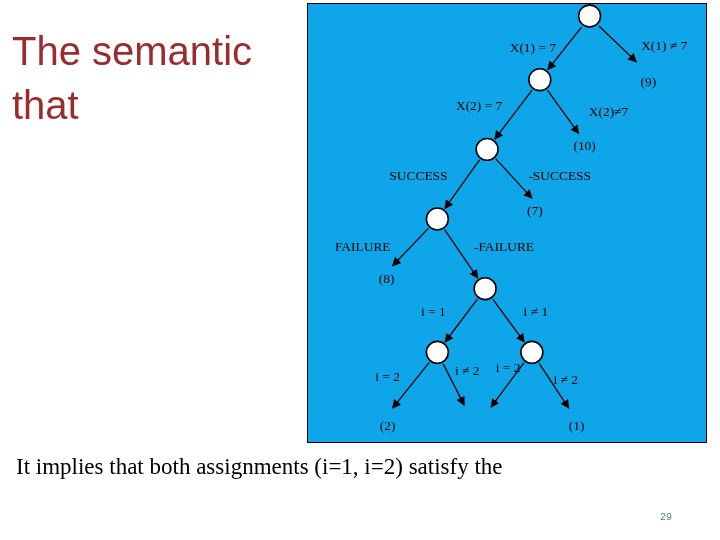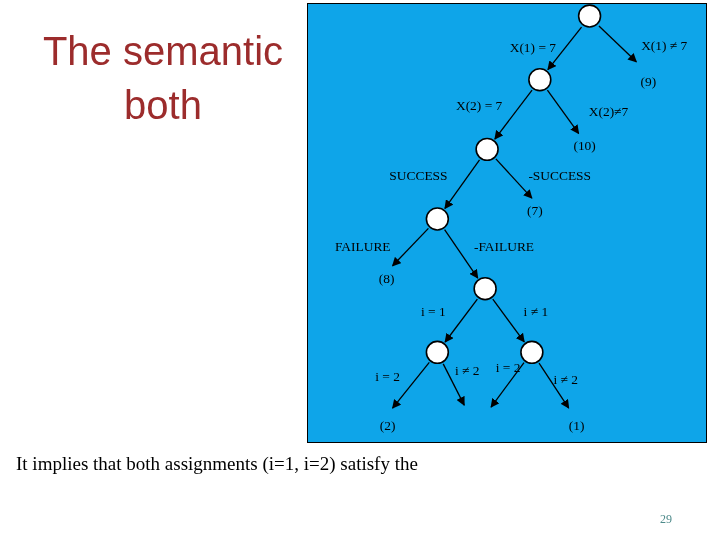--- a/index.html
+++ b/index.html
@@ -6,64 +6,64 @@
   body {
     width: 720px; height: 540px;
     background: #ffffff;
     position: relative;
     overflow: hidden;
     font-family: "Liberation Serif", serif;
   }
   .title {
     position: absolute;
     left: 12px; top: 24px; width: 302px;
-    text-align: center;
+    text-align: left;
     font-family: "Liberation Sans", sans-serif;
     font-size: 40px;
     line-height: 1.35;
     color: #9C2C2C;
   }
   .diagram-box {
     position: absolute;
     left: 307px; top: 3px;
     width: 400px; height: 440px;
     border: 1px solid #000000;
     background: #0ea5e9;
     box-sizing: border-box;
   }
   .diagram-box svg { display: block; width: 100%; height: 100%; }
   .body-text {
     position: absolute;
     left: 16px; top: 452px; width: 670px;
     font-family: "Liberation Serif", serif;
-    font-size: 19px;
+    font-size: 23px;
     line-height: 1.3;
     color: #000000;
   }
   .page-number {
     position: absolute;
     left: 660px; top: 512px;
-    font-family: Liberation Serif, serif;
-    font-size: 12px;
+    font-family: Liberation Mono, monospace;
+    font-size: 10px;
     color: #4D8A8A;
   }
   svg text {
     font-family: "Liberation Serif", serif;
     font-size: 13.5px;
     fill: #000000;
   }
   svg .edge { stroke: #000000; stroke-width: 1.3; }
   svg .node { fill: #ffffff; stroke: #000000; stroke-width: 1.6; }
 </style>
 </head>
 <body>
 
 <div class="title" style="color: rgb(156, 44, 44);">
   <div>The semantic</div>
-  <div>both</div>
+  <div>that</div>
 </div>
 
 <div class="diagram-box">
   <svg viewBox="0 0 400 440">
     <defs>
       <marker id="arrowhead" viewBox="0 0 10 10" refX="9" refY="5" markerWidth="9" markerHeight="9" orient="auto" markerUnits="userSpaceOnUse">
         <path d="M0,0 L10,5 L0,10 z" fill="#000000"></path>
       </marker>
     </defs>
 

